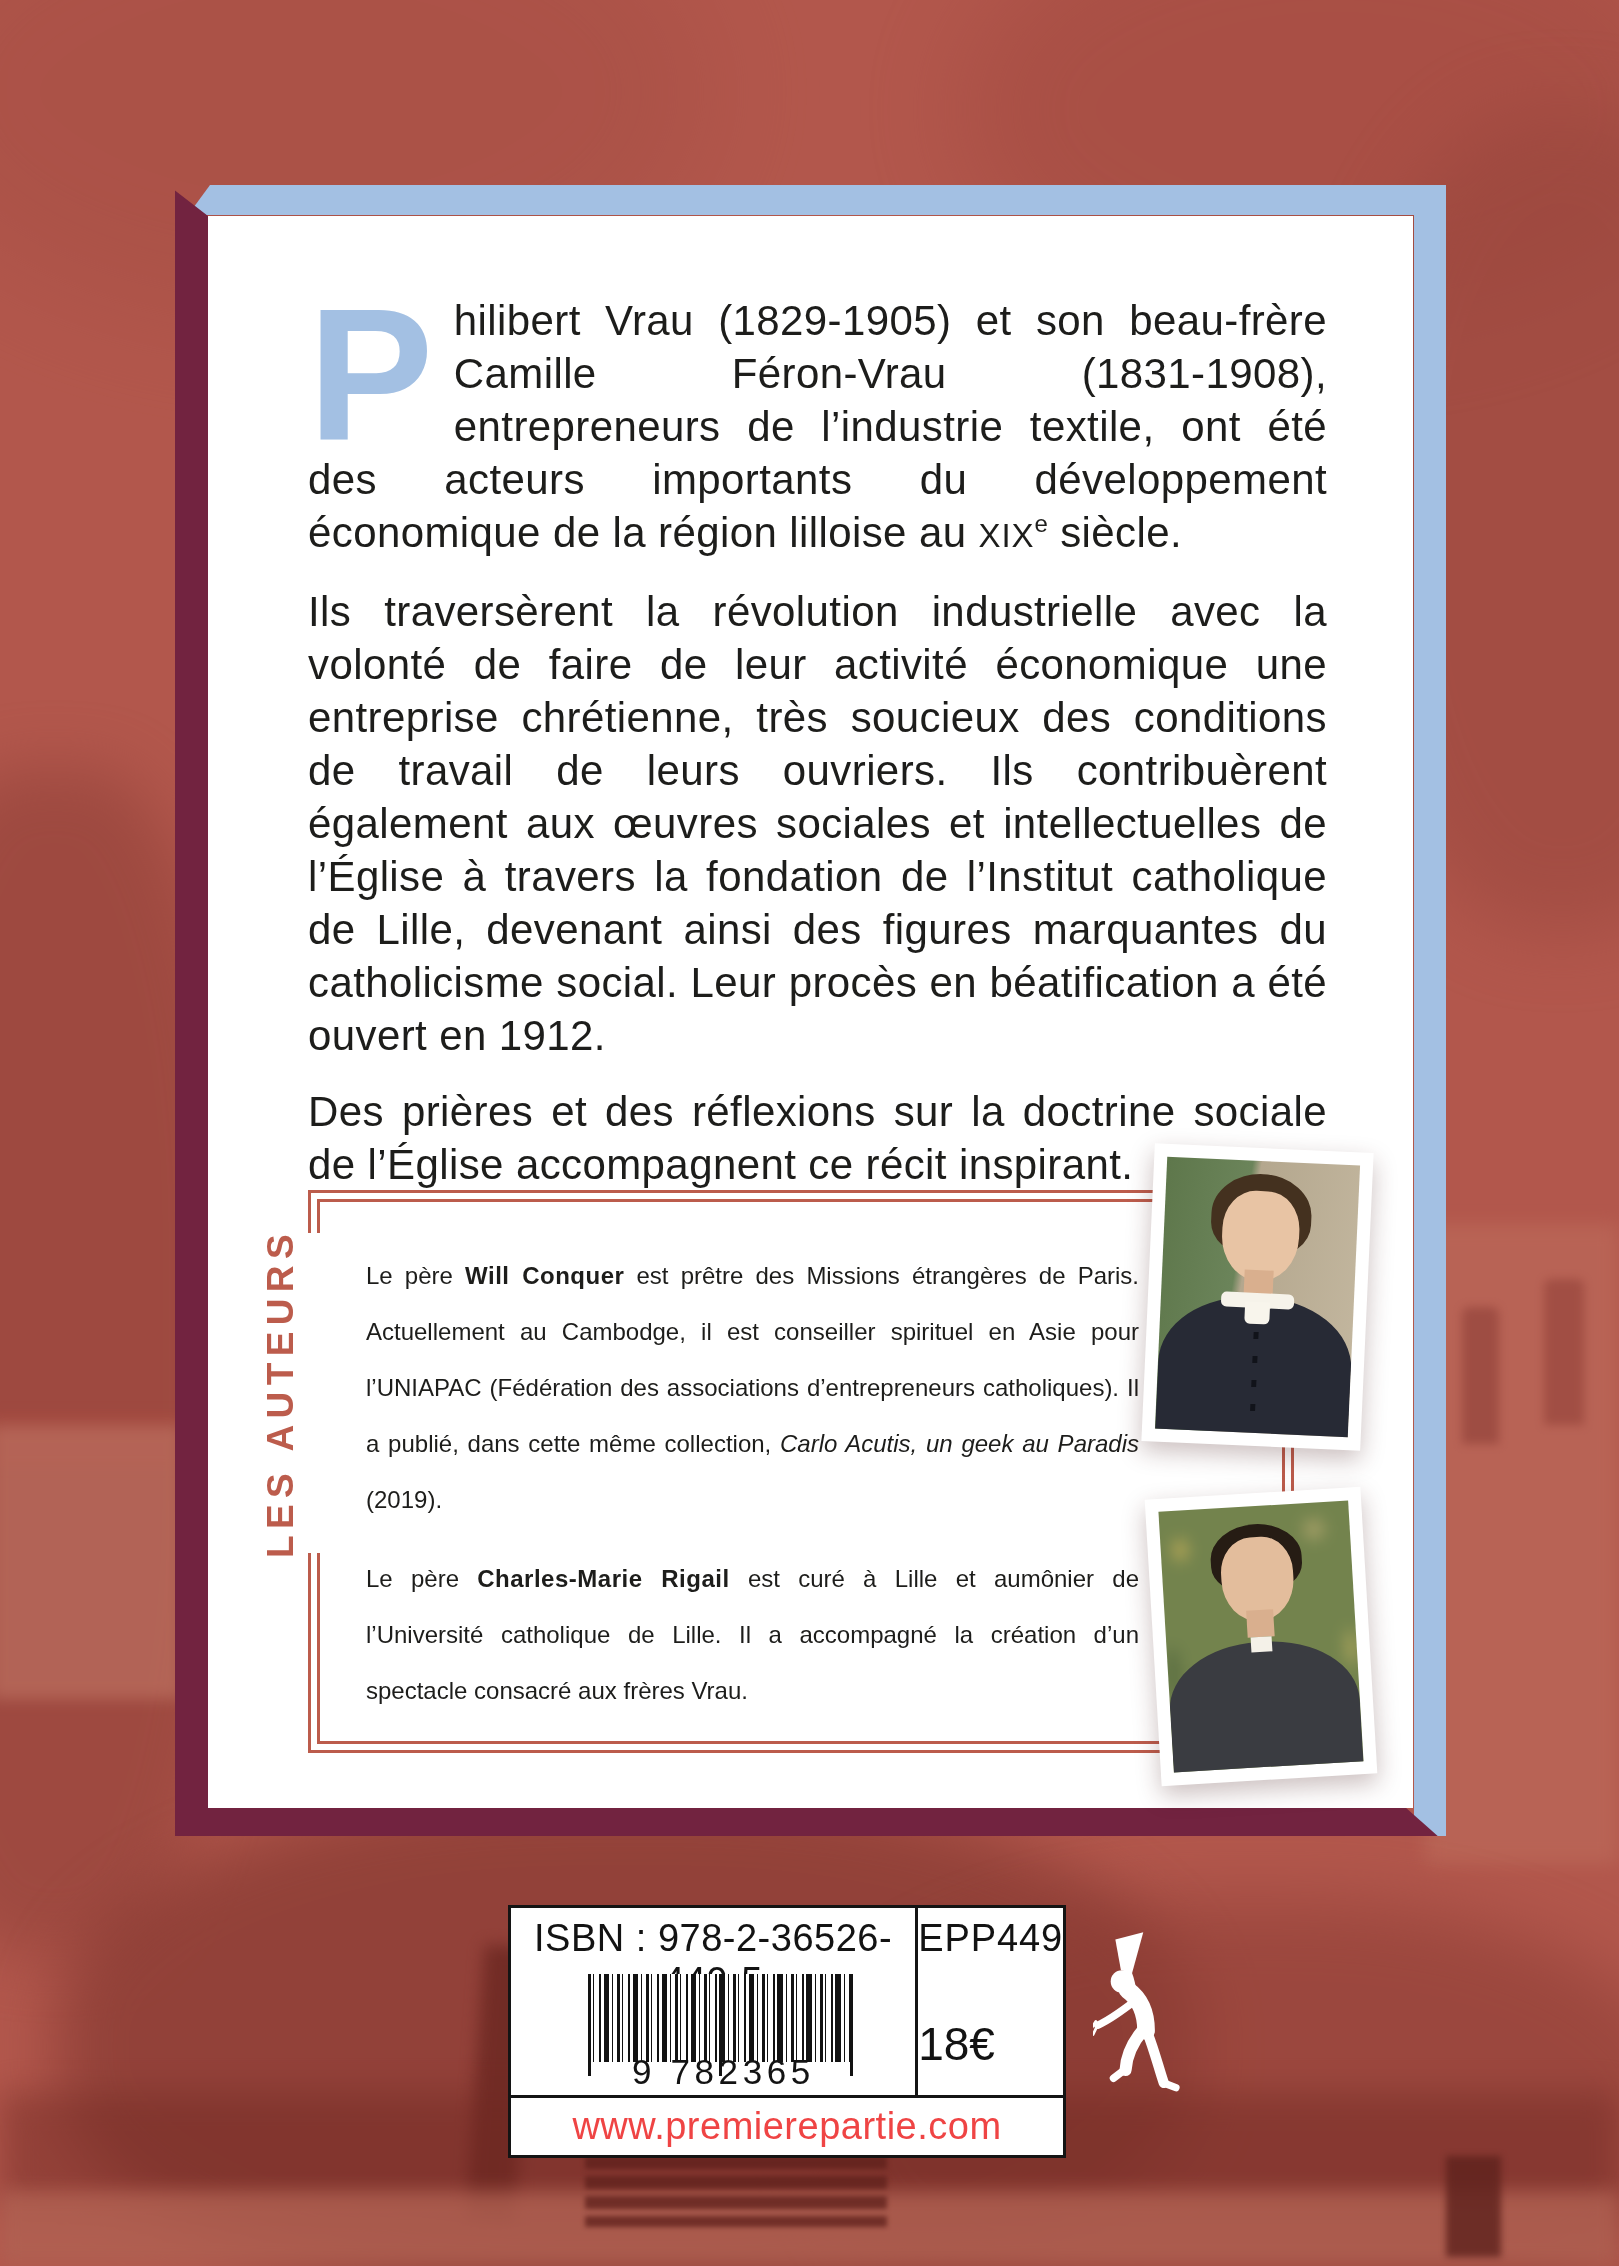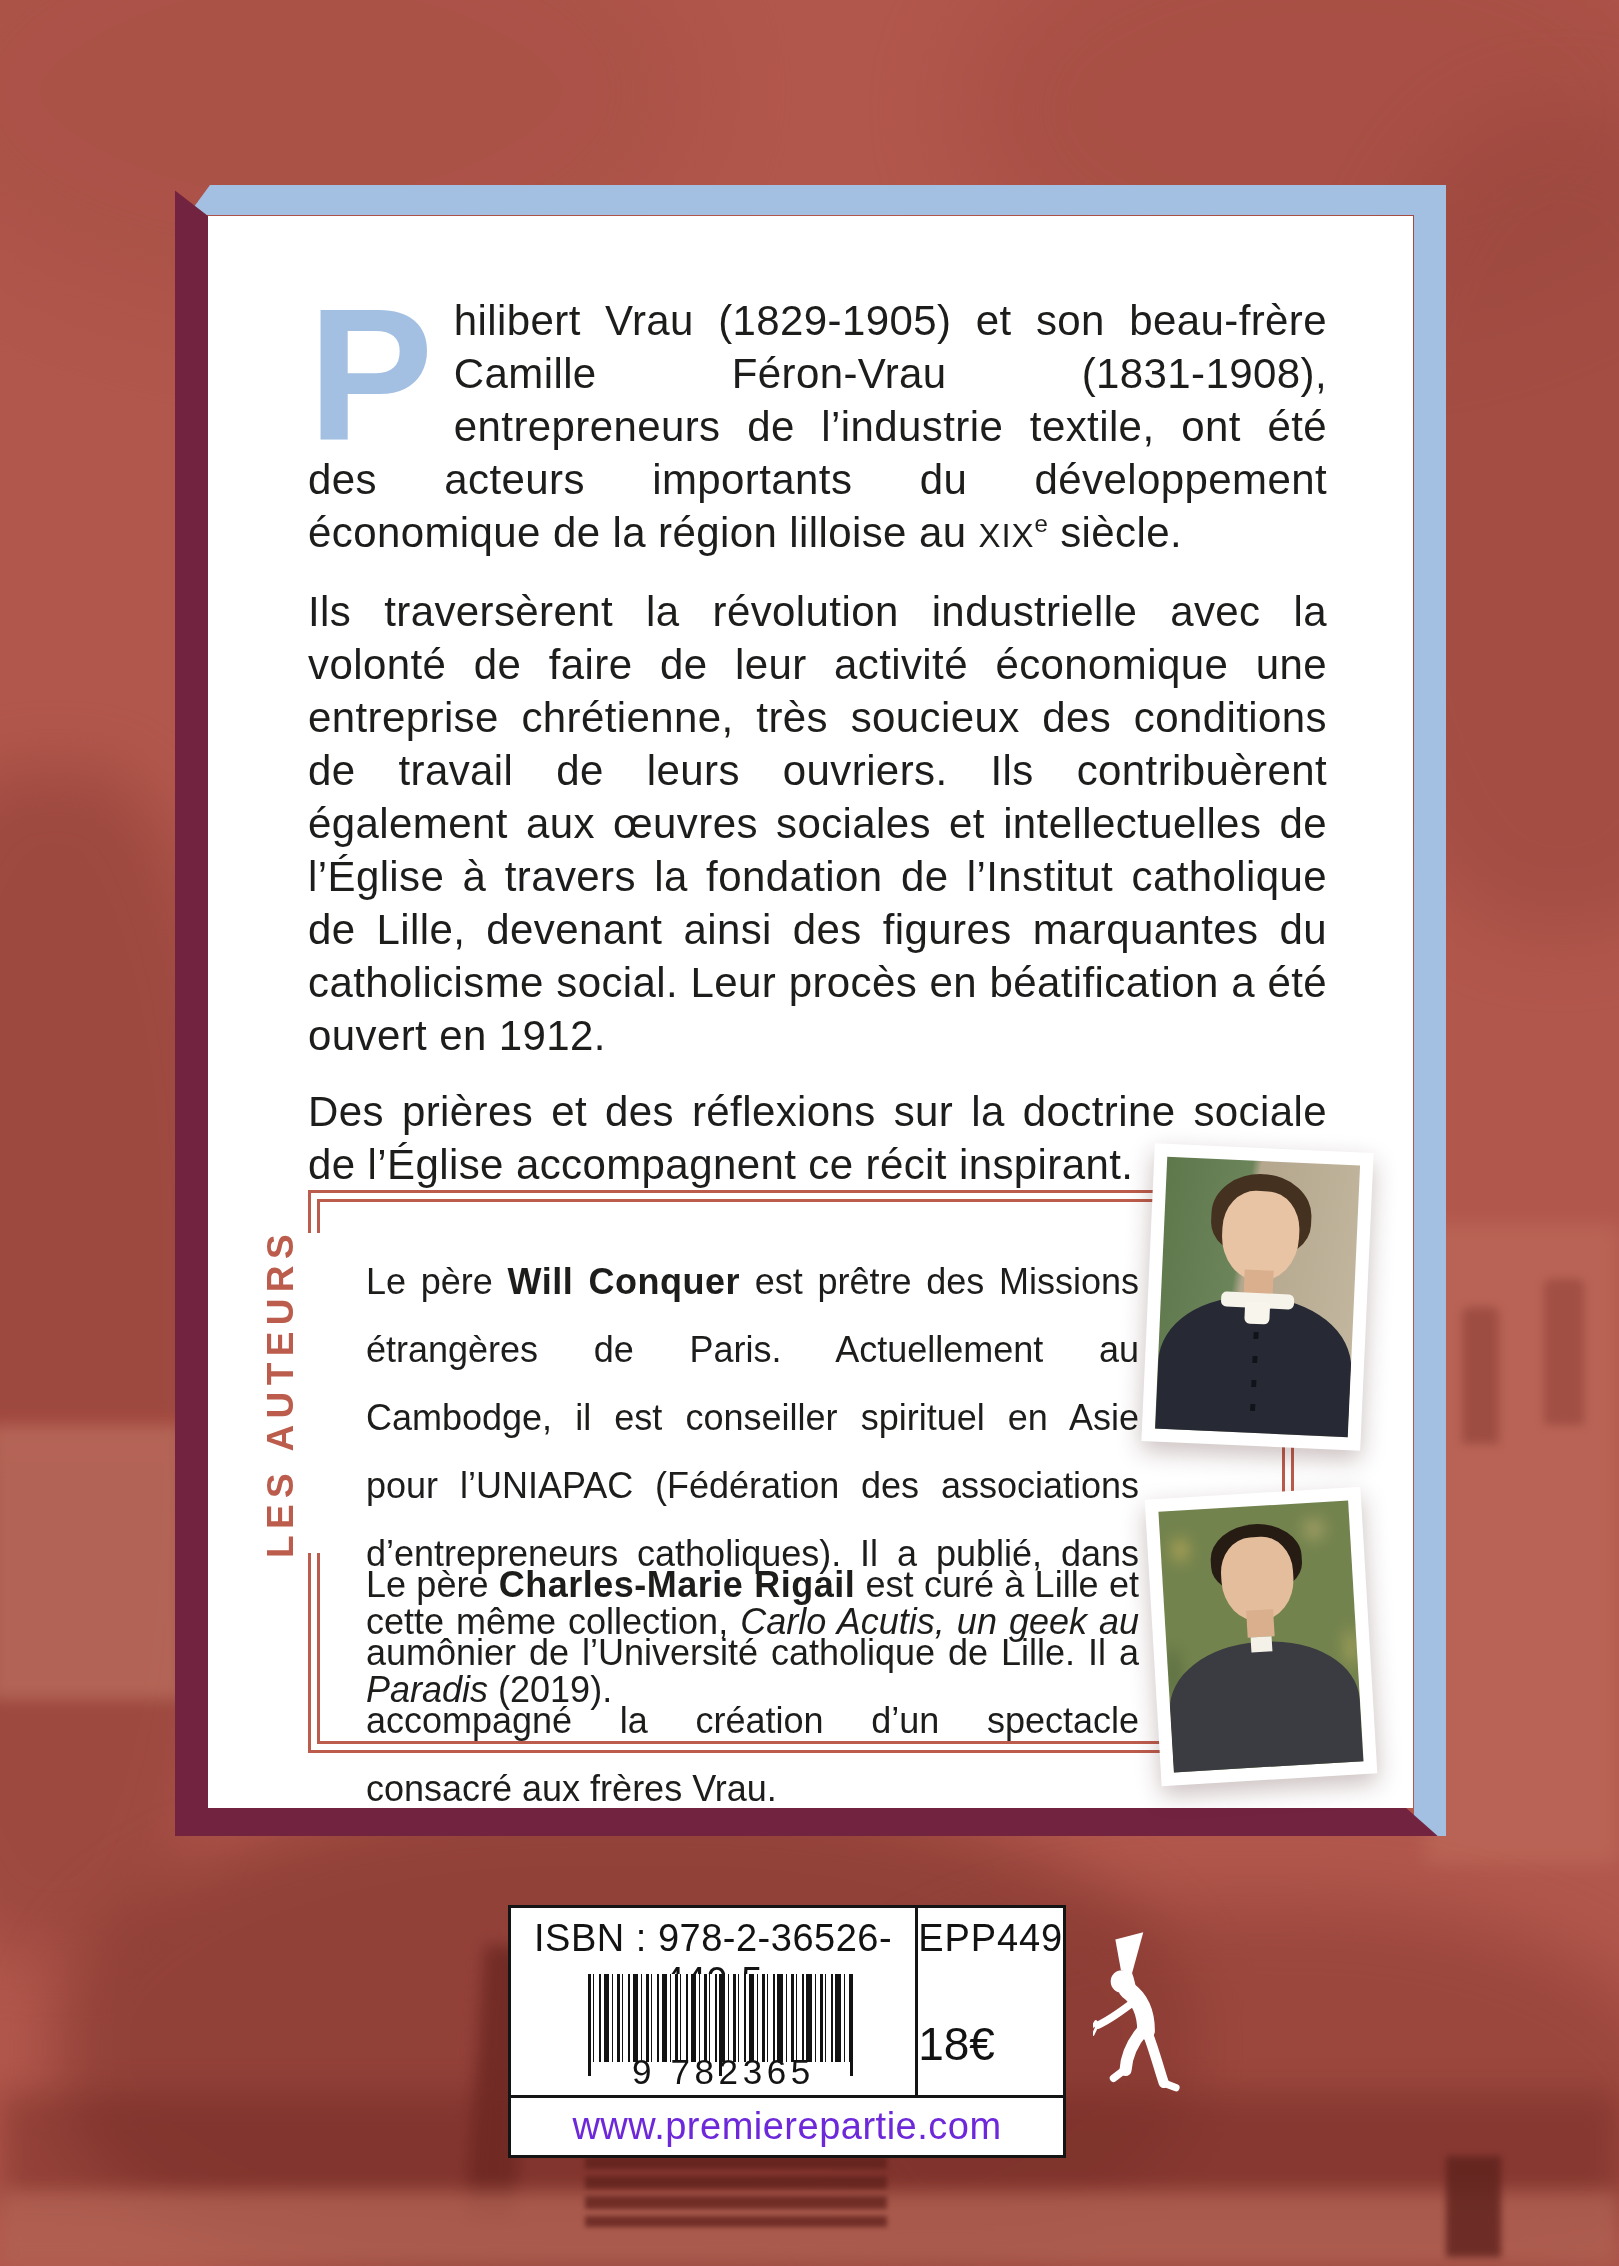--- a/index.html
+++ b/index.html
@@ -64,22 +64,22 @@
 
   
   .authors-box{position:absolute;left:308px;top:1190px;width:986px;height:563px;
       border:3.7px solid var(--accent);}
   .authors-box-inner{position:absolute;inset:6.4px;border:3.7px solid var(--accent);}
   .label-gap{position:absolute;left:304px;top:1233px;width:22px;height:320px;background:#fff;}
   .authors-label-wrap{position:absolute;left:252px;top:1233px;width:58px;height:320px;
       display:flex;align-items:center;justify-content:center;}
   .authors-label-wrap span{transform:rotate(-90deg);white-space:nowrap;color:var(--accent);
       font-weight:700;font-size:37px;letter-spacing:6.4px;}
-  .bio{position:absolute;left:366px;width:773px;color:#1d1d1b;font-size:36px;
-      line-height:68px;text-align:justify;margin:0;}
+  .bio{position:absolute;left:366px;width:773px;color:#1d1d1b;font-size:24px;
+      line-height:56px;text-align:justify;margin:0;}
   .bio b{font-weight:700;letter-spacing:0.5px;}
   .bio i{font-style:italic;}
   .bio1{top:1248px;}
   .bio2{top:1551px;}
 
   
   .polaroid{position:absolute;background:#fff;padding:12.8px;
       box-shadow:0 9.1px 24px rgba(70,25,25,.28);}
   .photo1{left:1148px;top:1148px;width:219px;height:298px;transform:rotate(2.6deg);}
   .photo2{left:1153px;top:1493px;width:216px;height:287px;transform:rotate(-3.4deg);}
@@ -130,21 +130,21 @@
         #121212 11px 12.8px,#fff 12.8px 15.5px,#121212 15.5px 21px,#fff 21px 24px,
         #121212 24px 25px,#fff 25px 29px);}
   .guard{position:absolute;top:66px;width:2.7px;height:102px;background:#121212;}
   .guard-l{left:77px;} .guard-m{left:208px;} .guard-r{left:339px;}
   .barcode-digits{position:absolute;left:48px;top:144px;width:329px;text-align:center;
       font-size:35px;letter-spacing:4.6px;color:#131313;background:transparent;}
   .ref-text{margin-top:9.1px;font-size:38px;color:#131313;letter-spacing:0.9px;}
   .price-text{margin-top:57px;font-size:46px;color:#131313;}
   .www-box{position:absolute;left:508px;top:2095px;width:558px;height:63px;
       background:#fff;border:3.7px solid #141414;display:flex;align-items:center;
-      justify-content:center;font-size:38px;color:#6d28d9;letter-spacing:0.5px;}
+      justify-content:center;font-size:38px;color:#ef4444;letter-spacing:0.5px;}
 
   
   .logo{position:absolute;left:1093px;top:1932px;width:108px;height:166px;}
 
   :root{--blue:#a3c0e3;--maroon:#722340;--accent:#bc5c4c;}
 </style>
 </head>
 <body>
 
 <div class="page">

